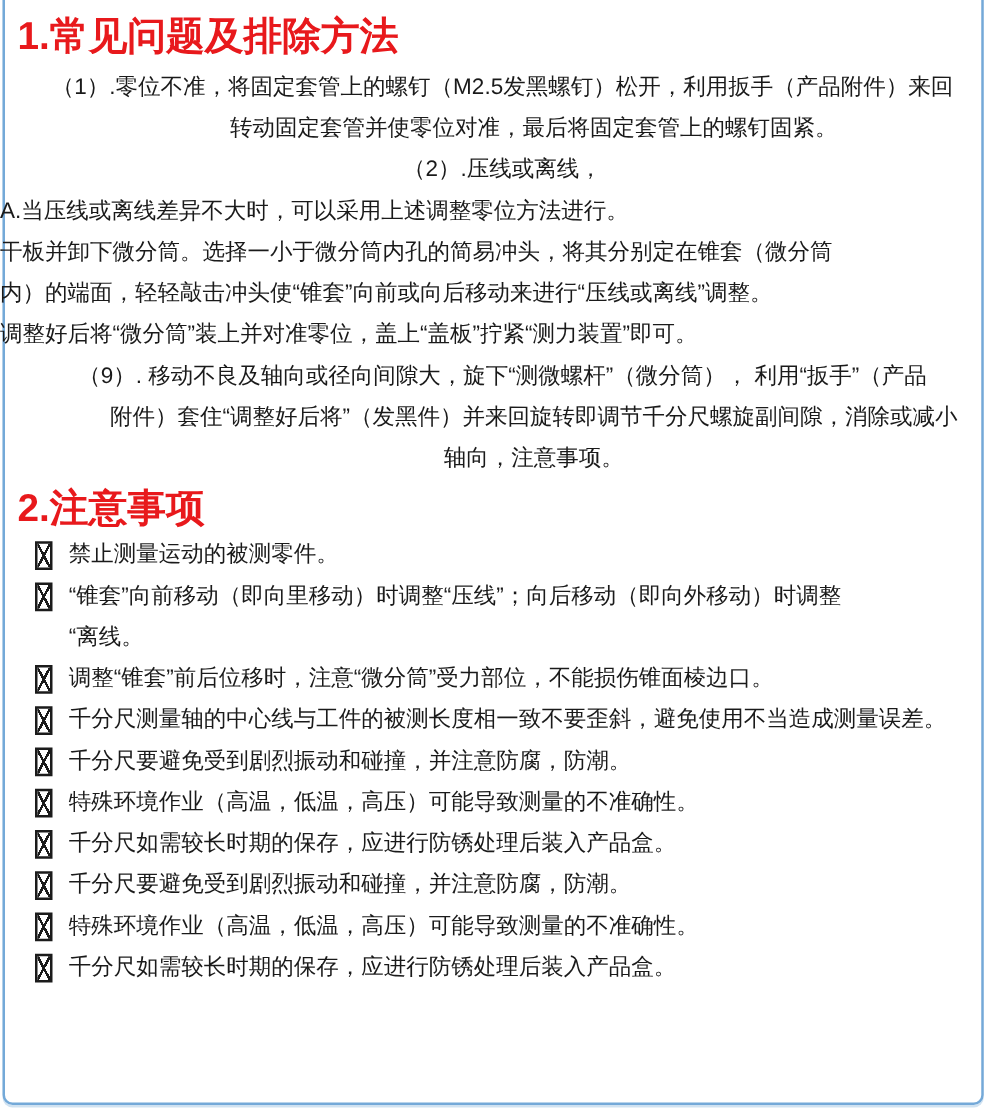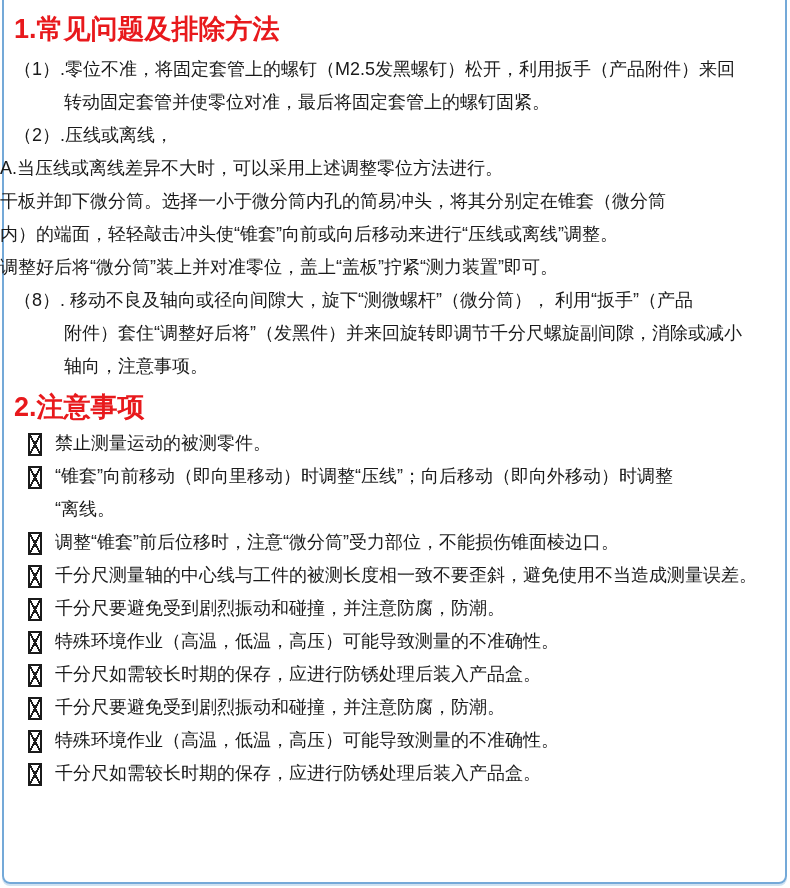--- a/index.html
+++ b/index.html
@@ -26,39 +26,39 @@
     border: 2px solid #74a9d8;
     border-radius: 8px;
     box-shadow: 0 2px 0 rgba(150,190,225,0.45);
     pointer-events: none;
   }
   .content {
     position: relative;
     padding-top: 12px;
   }
   .sec-title {
-    font-size: 27px;
+    font-size: 31px;
     font-weight: bold;
     color: #e8191c;
     margin: 0 0 7px 14px;
     line-height: 34px;
     letter-spacing: 0px;
   }
   .sec-title.second {
     margin-top: 7px;
     margin-bottom: 3px;
   }
   .block .line,
   .note-text .line {
     font-size: 18px;
     line-height: 33px;
     white-space: nowrap;
     font-weight: 500;
   }
-  .block.numbered .line { padding-left: 64px; }
+  .block.numbered .line { padding-left: 64px; text-align: center; }
   .block.numbered .line.first { padding-left: 14px; }
   .block.sub .line { }
   .note-row {
     position: relative;
     padding-left: 55px;
   }
   
   .tofu {
     position: absolute;
     left: 28px;
@@ -89,21 +89,21 @@
         </div>
         <div class="block sub">
           <div class="line first">A.当压线或离线差异不大时，可以采用上述调整零位方法进行。</div>
         </div>
         <div class="block sub">
           <div class="line">干板并卸下微分筒。选择一小于微分筒内孔的简易冲头，将其分别定在锥套（微分筒</div>
           <div class="line">内）的端面，轻轻敲击冲头使“锥套”向前或向后移动来进行“压线或离线”调整。</div>
           <div class="line">调整好后将“微分筒”装上并对准零位，盖上“盖板”拧紧“测力装置”即可。</div>
         </div>
         <div class="block numbered">
-          <div class="line first">（8）. 移动不良及轴向或径向间隙大，旋下“测微螺杆”（微分筒）， 利用“扳手”（产品</div>
+          <div class="line first">（9）. 移动不良及轴向或径向间隙大，旋下“测微螺杆”（微分筒）， 利用“扳手”（产品</div>
           <div class="line">附件）套住“调整好后将”（发黑件）并来回旋转即调节千分尺螺旋副间隙，消除或减小</div>
           <div class="line">轴向，注意事项。</div>
         </div>
       </div>
     <div class="sec-title second">2.注意事项</div>
     <div id="s2-notes">
         <div class="note-row">
           <span class="tofu"></span>
           <div class="note-text">
             <div class="line">禁止测量运动的被测零件。</div>

